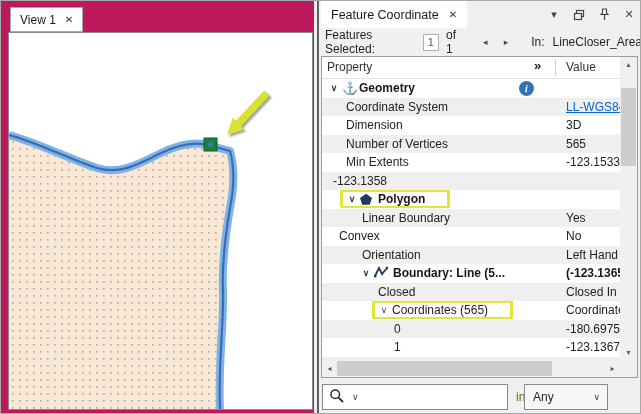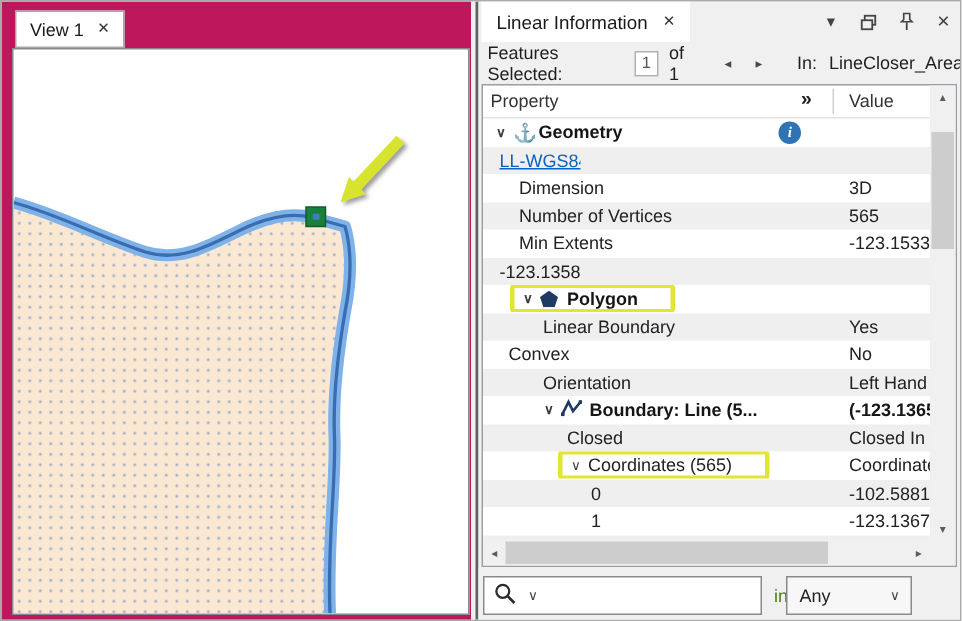--- a/index.html
+++ b/index.html
@@ -131,21 +131,21 @@
       </svg>
     </div>
   </div>
 
   <div class="splitter"></div>
 
   <div class="right-pane">
 
     <div class="panel-header">
       <div class="panel-tab">
-        <span>Linear Information</span>
+        <span>Feature Coordinate</span>
         <span class="tab-close">✕</span>
       </div>
       <div class="win-btns">
         <span class="win-btn">▾</span>
         <span class="win-btn">
           <svg width="12" height="12" viewBox="0 0 12 12">
               <rect x="3.5" y="1.5" width="7" height="6" fill="none" stroke="#444" stroke-width="1.2"></rect>
               <rect x="1.5" y="4.5" width="7" height="6" fill="#f0f0f0" stroke="#444" stroke-width="1.2"></rect>
             </svg>
         </span>
@@ -182,20 +182,25 @@
               <span style="display: inline-flex; align-items: center;">
                 <span class="tree-chev">∨</span>
                 <span class="icon-geom">⚓</span>
                 <span class="prop-label">Geometry</span>
               </span>
               <span class="info-dot">i</span>
             </div>
             <div class="cell-val"></div>
           </div>
           <div class="row stripe">
+            <div class="cell-prop" style="padding-left: 24px;">
+              <span style="display: inline-flex; align-items: center;">
+                <span class="prop-label">Coordinate System</span>
+              </span>
+            </div>
             <div class="cell-val val-link">LL-WGS84</div>
           </div>
           <div class="row">
             <div class="cell-prop" style="padding-left: 24px;">
               <span style="display: inline-flex; align-items: center;">
                 <span class="prop-label">Dimension</span>
               </span>
             </div>
             <div class="cell-val">3D</div>
           </div>
@@ -282,21 +287,21 @@
               </span>
             </div>
             <div class="cell-val">Coordinate</div>
           </div>
           <div class="row stripe">
             <div class="cell-prop" style="padding-left: 72px;">
               <span style="display: inline-flex; align-items: center;">
                 <span class="prop-label">0</span>
               </span>
             </div>
-            <div class="cell-val">-102.5881</div>
+            <div class="cell-val">-180.6975</div>
           </div>
           <div class="row">
             <div class="cell-prop" style="padding-left: 72px;">
               <span style="display: inline-flex; align-items: center;">
                 <span class="prop-label">1</span>
               </span>
             </div>
             <div class="cell-val">-123.1367</div>
           </div>
           <div class="row stripe">

